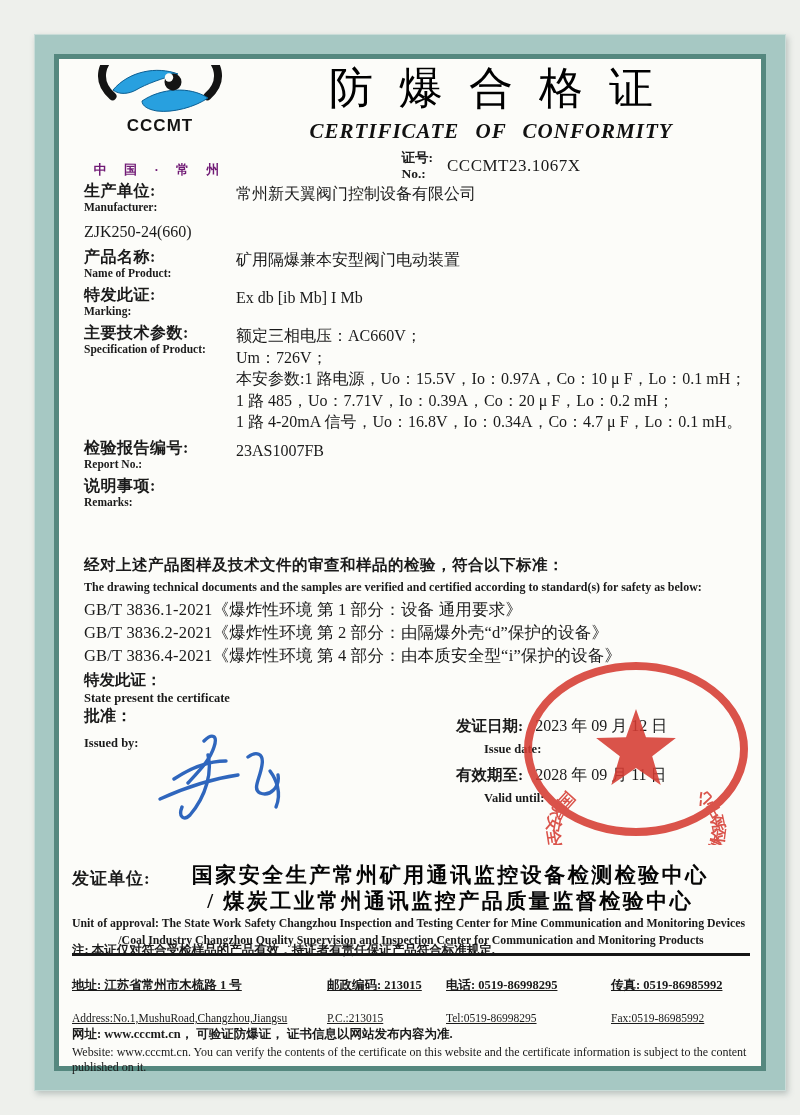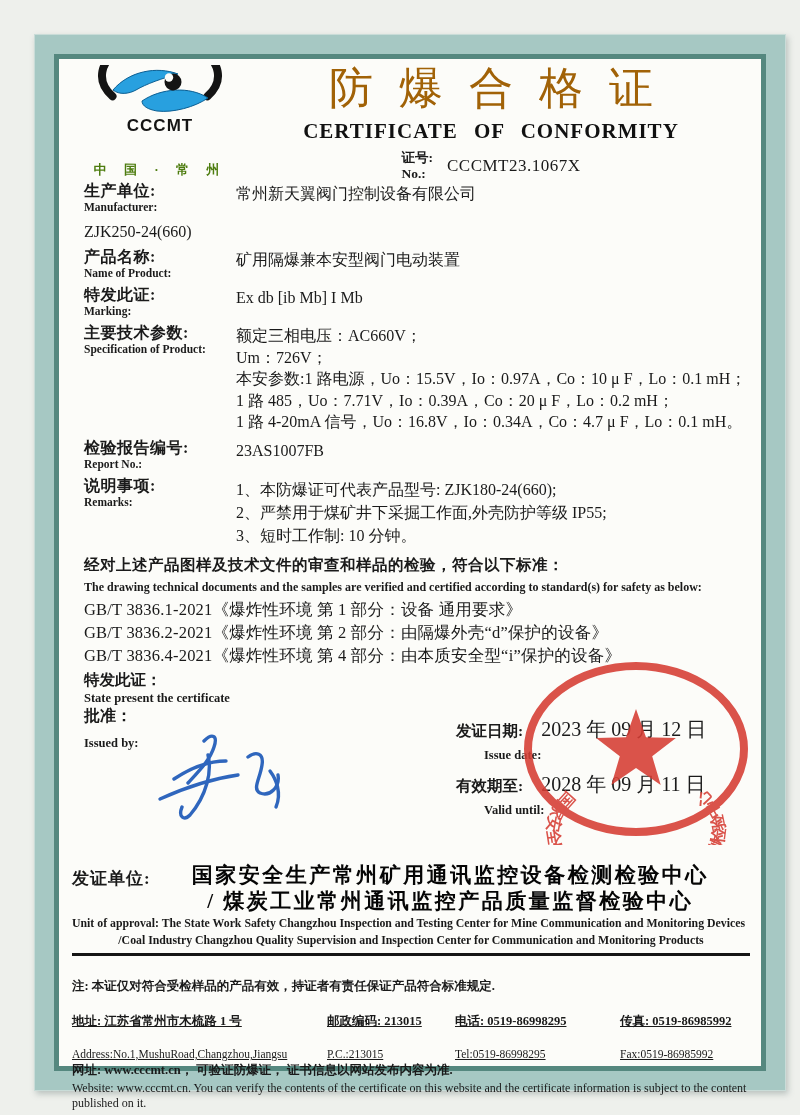--- a/index.html
+++ b/index.html
@@ -19,24 +19,24 @@
   
   .cert{
     position:absolute;left:20px;top:20px;right:20px;bottom:20px;
     background:#fcfcf9;
     border:5px solid #55887f;
   }
   .cert-inner{position:absolute;left:5px;top:4px;right:5px;bottom:4px;}
 
   
   .logo-block{position:absolute;left:14px;top:2px;width:164px;text-align:center;}
-  .logo-caption{font-size:13px;font-weight:bold;letter-spacing:7px;margin-top:0px;color:#4d7c0f;}
+  .logo-caption{font-size:13px;font-weight:bold;letter-spacing:7px;margin-top:0px;color:#701a75;}
   .header-center{position:absolute;left:168px;right:6px;top:0;text-align:center;}
-  .cert-title{font-size:44px;letter-spacing:26px;text-indent:26px;color:#a16207;line-height:52px;}
-  .cert-subtitle{font-size:21px;font-weight:bold;word-spacing:10px;letter-spacing:1px;margin-top:4px;color:#111;}
+  .cert-title{font-size:44px;letter-spacing:26px;text-indent:26px;color:#000000;line-height:52px;}
+  .cert-subtitle{font-size:21px;font-weight:bold;word-spacing:10px;letter-spacing:1px;margin-top:4px;color:#111;font-style:italic;}
   .certno-row{display:flex;justify-content:center;align-items:center;margin-top:6px;}
   .certno-labels{text-align:left;font-weight:bold;font-size:13.5px;line-height:16px;}
   .certno-value{font-size:17px;margin-left:14px;letter-spacing:.5px;}
 
   
   .fields{position:absolute;left:20px;top:119px;right:4px;}
   .frow{display:flex;margin-bottom:6px;}
   .flabels{width:152px;flex:none;}
   .flabel-cn{font-size:16px;font-weight:bold;line-height:18px;letter-spacing:.5px;}
   .flabel-en{font-size:11.5px;font-weight:bold;line-height:14px;}
@@ -53,44 +53,44 @@
 
   
   .sig-block{position:absolute;left:20px;top:627px;}
   .hereby{font-size:12.5px;font-weight:bold;line-height:16px;}
   .approve{font-size:16px;font-weight:bold;line-height:20px;}
   .issuedby{font-size:12.5px;font-weight:bold;margin-top:10px;}
   .signature-svg{position:absolute;left:88px;top:664px;z-index:2;}
 
   
   .dates-block{position:absolute;left:392px;top:653px;z-index:2;width:330px;}
-  .date-line{display:flex;align-items:baseline;gap:6px;}
+  .date-line{display:flex;align-items:baseline;}
   .date-label-cn{font-size:15.5px;font-weight:bold;flex:none;}
-  .date-value{font-size:20px;margin-left:12px;white-space:nowrap;}
+  .date-value{font-size:16px;margin-left:12px;white-space:nowrap;}
   .date-label-en{font-size:12.5px;font-weight:bold;margin:5px 0 8px 28px;}
 
   
   .stamp{position:absolute;left:452px;top:590px;z-index:3;opacity:.88;}
 
   
   .issuer{position:absolute;left:8px;top:799px;right:6px;}
   .issuer-top{display:flex;}
   .issuer-label-cn{font-size:17px;font-weight:bold;flex:none;padding-top:5px;letter-spacing:1px;}
   .issuer-names{flex:1;text-align:center;}
   .issuer-name{font-size:21px;font-weight:bold;letter-spacing:2.5px;line-height:26px;color:#050505;}
   .issuer-en{font-size:11.8px;font-weight:bold;line-height:15px;margin-top:2px;}
   .divider{border:none;border-top:3px solid #151515;margin:5px 0 0 0;}
 
   
-  .footer{position:absolute;left:8px;top:915px;right:4px;}
+  .footer{position:absolute;left:8px;top:879px;right:4px;}
   .note-cn{font-size:12.5px;font-weight:bold;line-height:17px;}
   .note-en{font-size:12px;line-height:15.5px;}
   .contact-row{display:flex;margin-top:18px;text-decoration:underline;}
   .contact-row .c1{width:255px;flex:none;}
-  .contact-row .c2{width:128px;flex:none;}
+  .contact-row .c2{width:119px;flex:none;}
   .contact-row .c3{width:165px;flex:none;}
   .contact-row .c4{flex:1;}
   .contact-cn{font-size:12.5px;font-weight:bold;}
   .contact-en{font-size:11.5px;}
   .web-cn{font-size:12.5px;font-weight:bold;margin-top:2px;}
   .web-en{font-size:12px;margin-top:2px;}
 </style>
 </head>
 <body>
 
@@ -163,23 +163,20 @@
             <div class="flabel-cn">检验报告编号:</div>
             <div class="flabel-en">Report No.:</div>
           </div>
           <div class="fvalue">23AS1007FB</div>
         </div>
         <div class="frow remarks">
           <div class="flabels">
             <div class="flabel-cn">说明事项:</div>
             <div class="flabel-en">Remarks:</div>
           </div>
-          <div class="fvalue">1、本防爆证可代表产品型号: ZJK180-24(660);
-2、严禁用于煤矿井下采掘工作面,外壳防护等级 IP55;
-3、短时工作制: 10 分钟。</div>
         </div>
       </div>
 
       <div class="standards">
         <div class="std-intro-cn">经对上述产品图样及技术文件的审查和样品的检验，符合以下标准：</div>
         <div class="std-intro-en">The drawing technical documents and the samples are verified and certified according to standard(s) for safety as below:</div>
         <div class="std-item">GB/T 3836.1-2021《爆炸性环境 第 1 部分：设备 通用要求》</div>
         <div class="std-item">GB/T 3836.2-2021《爆炸性环境 第 2 部分：由隔爆外壳“d”保护的设备》</div>
         <div class="std-item">GB/T 3836.4-2021《爆炸性环境 第 4 部分：由本质安全型“i”保护的设备》</div>
         <div class="std-closing">特发此证：</div>

